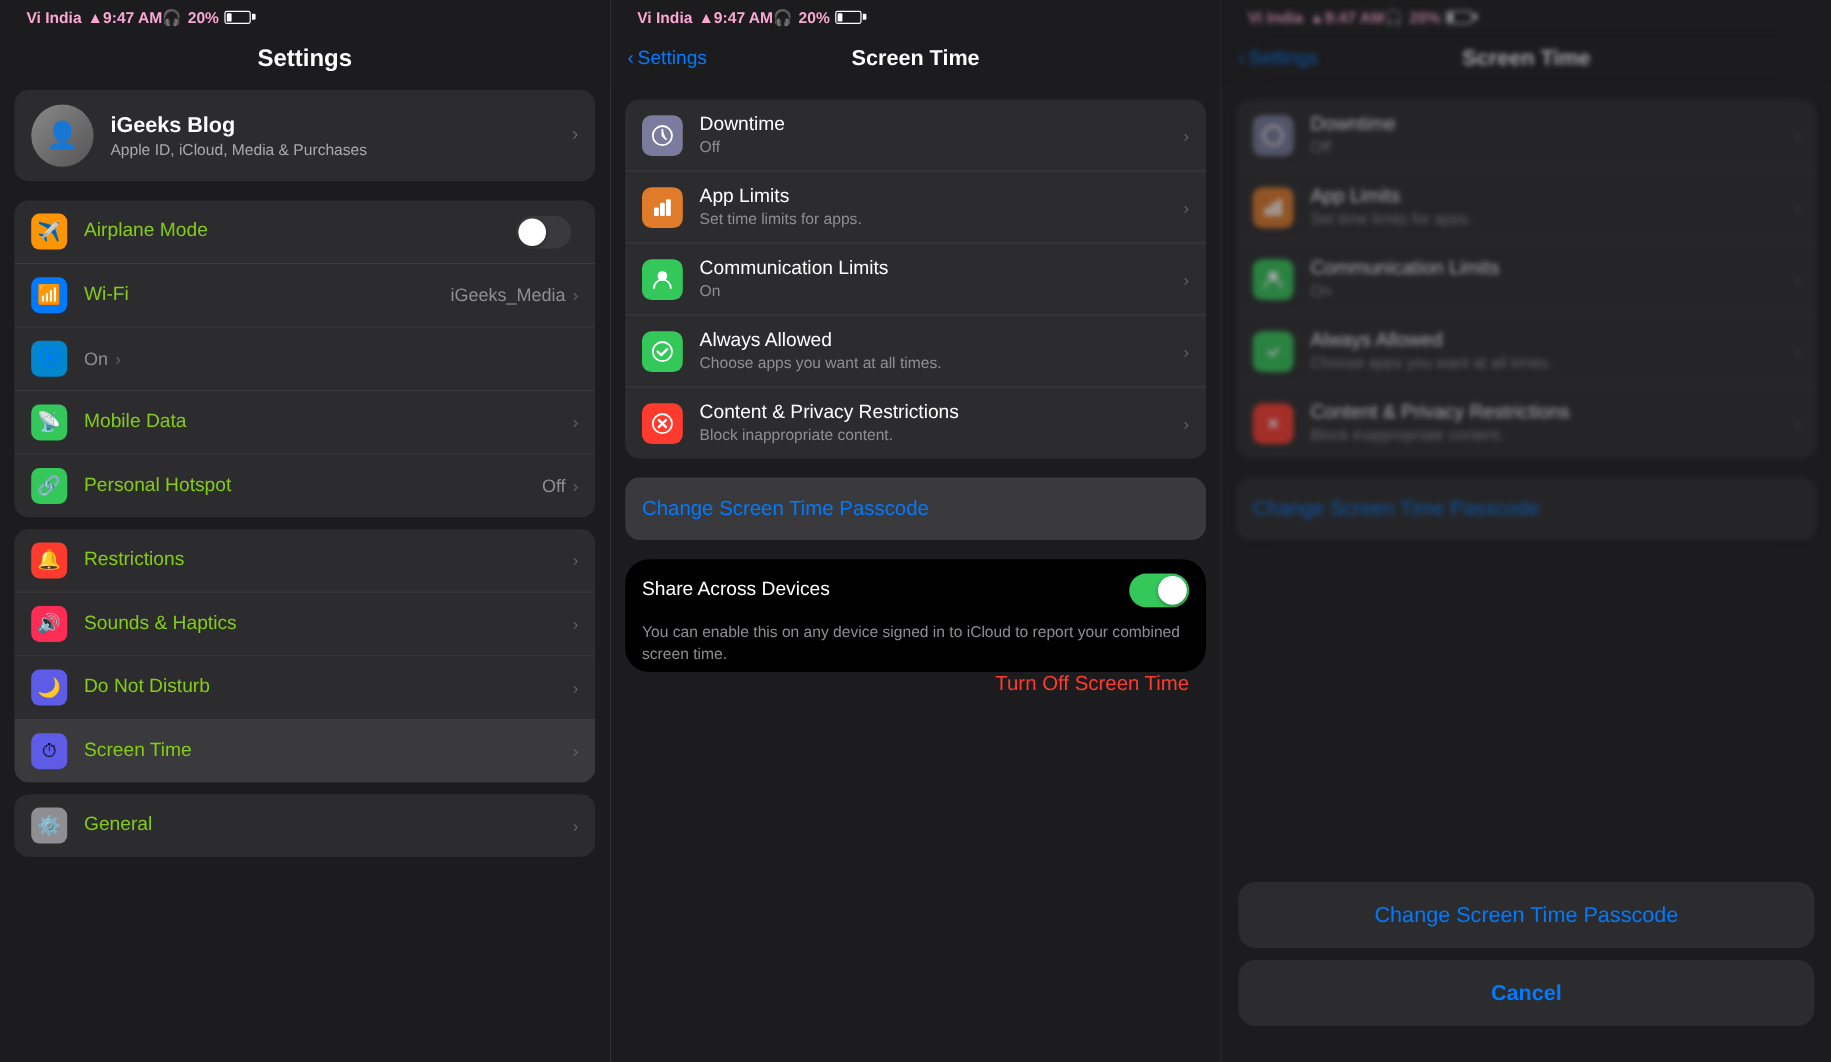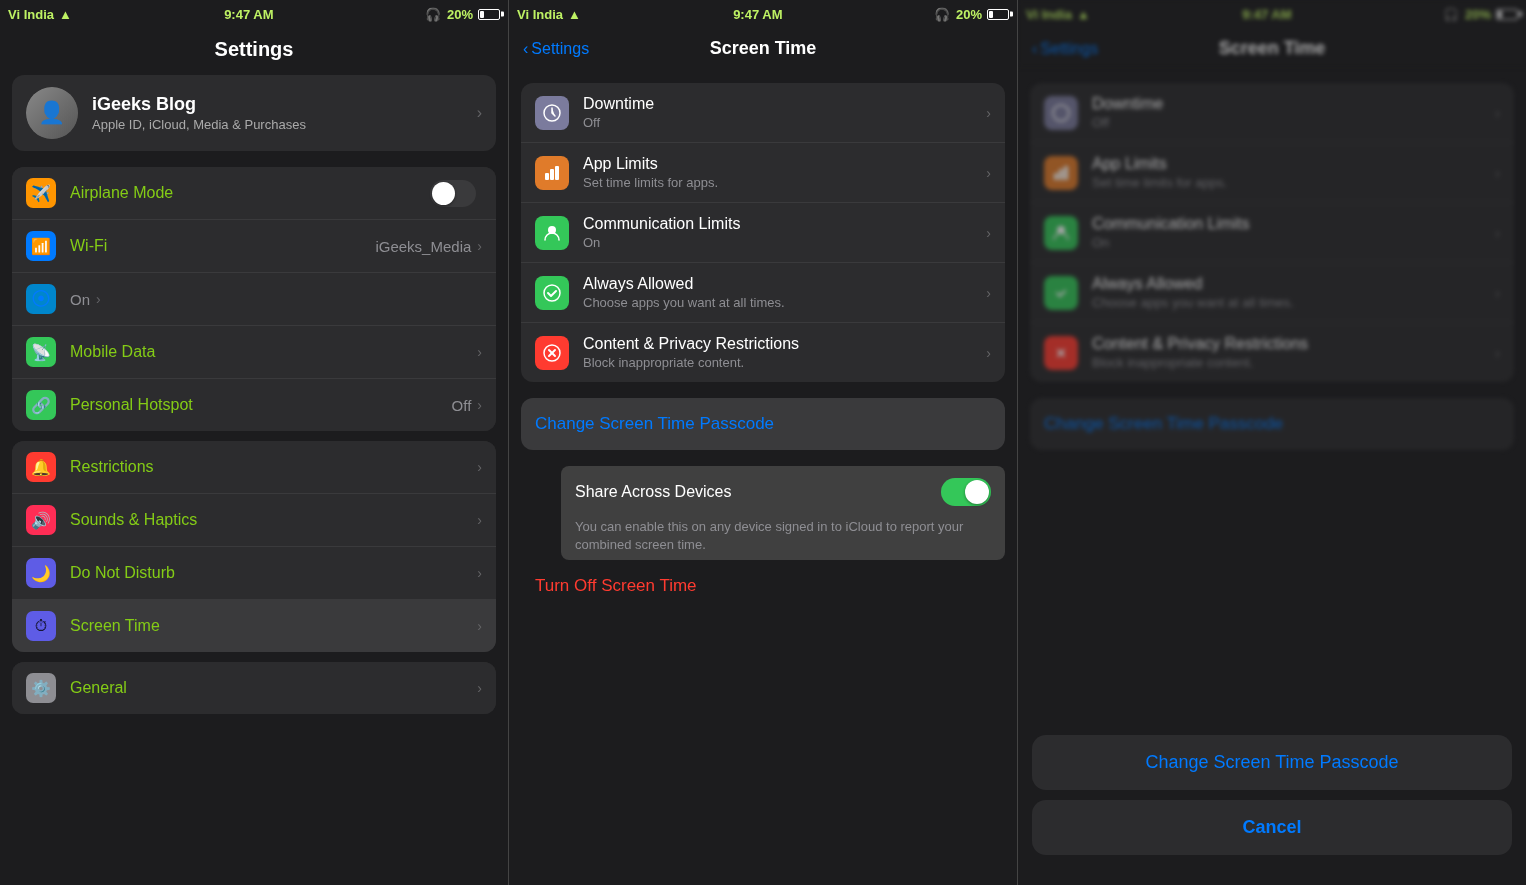--- a/index.html
+++ b/index.html
@@ -25,25 +25,25 @@
 
     .panel-divider {
       width: 1px;
       background: #444;
       flex-shrink: 0;
     }
 
     
     .status-bar {
       display: flex;
-      justify-content: space-between;
+      justify-content: flex-start;
       align-items: center;
-      padding: 4px 8px;
+      padding: 4px 22px;
       background: #1c1c1e;
-      color: #bef264;
+      color: #f9a8d4;
       font-size: 13px;
       font-weight: 600;
       height: 28px;
       flex-shrink: 0;
     }
     .status-bar .left { display: flex; align-items: center; gap: 5px; }
     .status-bar .right { display: flex; align-items: center; gap: 5px; }
     .battery-icon {
       width: 22px; height: 11px; border: 1.5px solid #fff;
       border-radius: 2px; position: relative; display: inline-block;
@@ -227,25 +227,24 @@
       font-size: 17px;
       font-weight: 500;
     }
 
     
     .p2-passcode-btn.highlighted {
       background: #3a3a3c;
     }
 
     .p2-share-section {
-      background: #404040;
-      border-radius: 8px;
+      background: #000000;
+      border-radius: 20px;
       margin-top: 16px;
       overflow: hidden;
-      margin-left: 40px;
     }
     .p2-share-row {
       display: flex;
       align-items: center;
       padding: 12px 14px;
     }
     .p2-share-label { flex: 1; font-size: 16px; color: #fff; }
     .p2-toggle-on {
       width: 50px; height: 28px;
       border-radius: 14px;
@@ -261,23 +260,23 @@
       box-shadow: 0 1px 3px rgba(0,0,0,0.4);
     }
     .p2-share-desc {
       padding: 0 14px 6px;
       font-size: 13px;
       color: #8e8e93;
       line-height: 1.4;
     }
 
     .p2-turn-off {
-      margin-top: 16px;
       padding: 0 14px 20px;
       cursor: pointer;
+      text-align: right;
     }
     .p2-turn-off-text {
       color: #ff3b30;
       font-size: 17px;
     }
 
     
     .p3-bg { background: #1c1c1e; }
 
     .p3-content {

